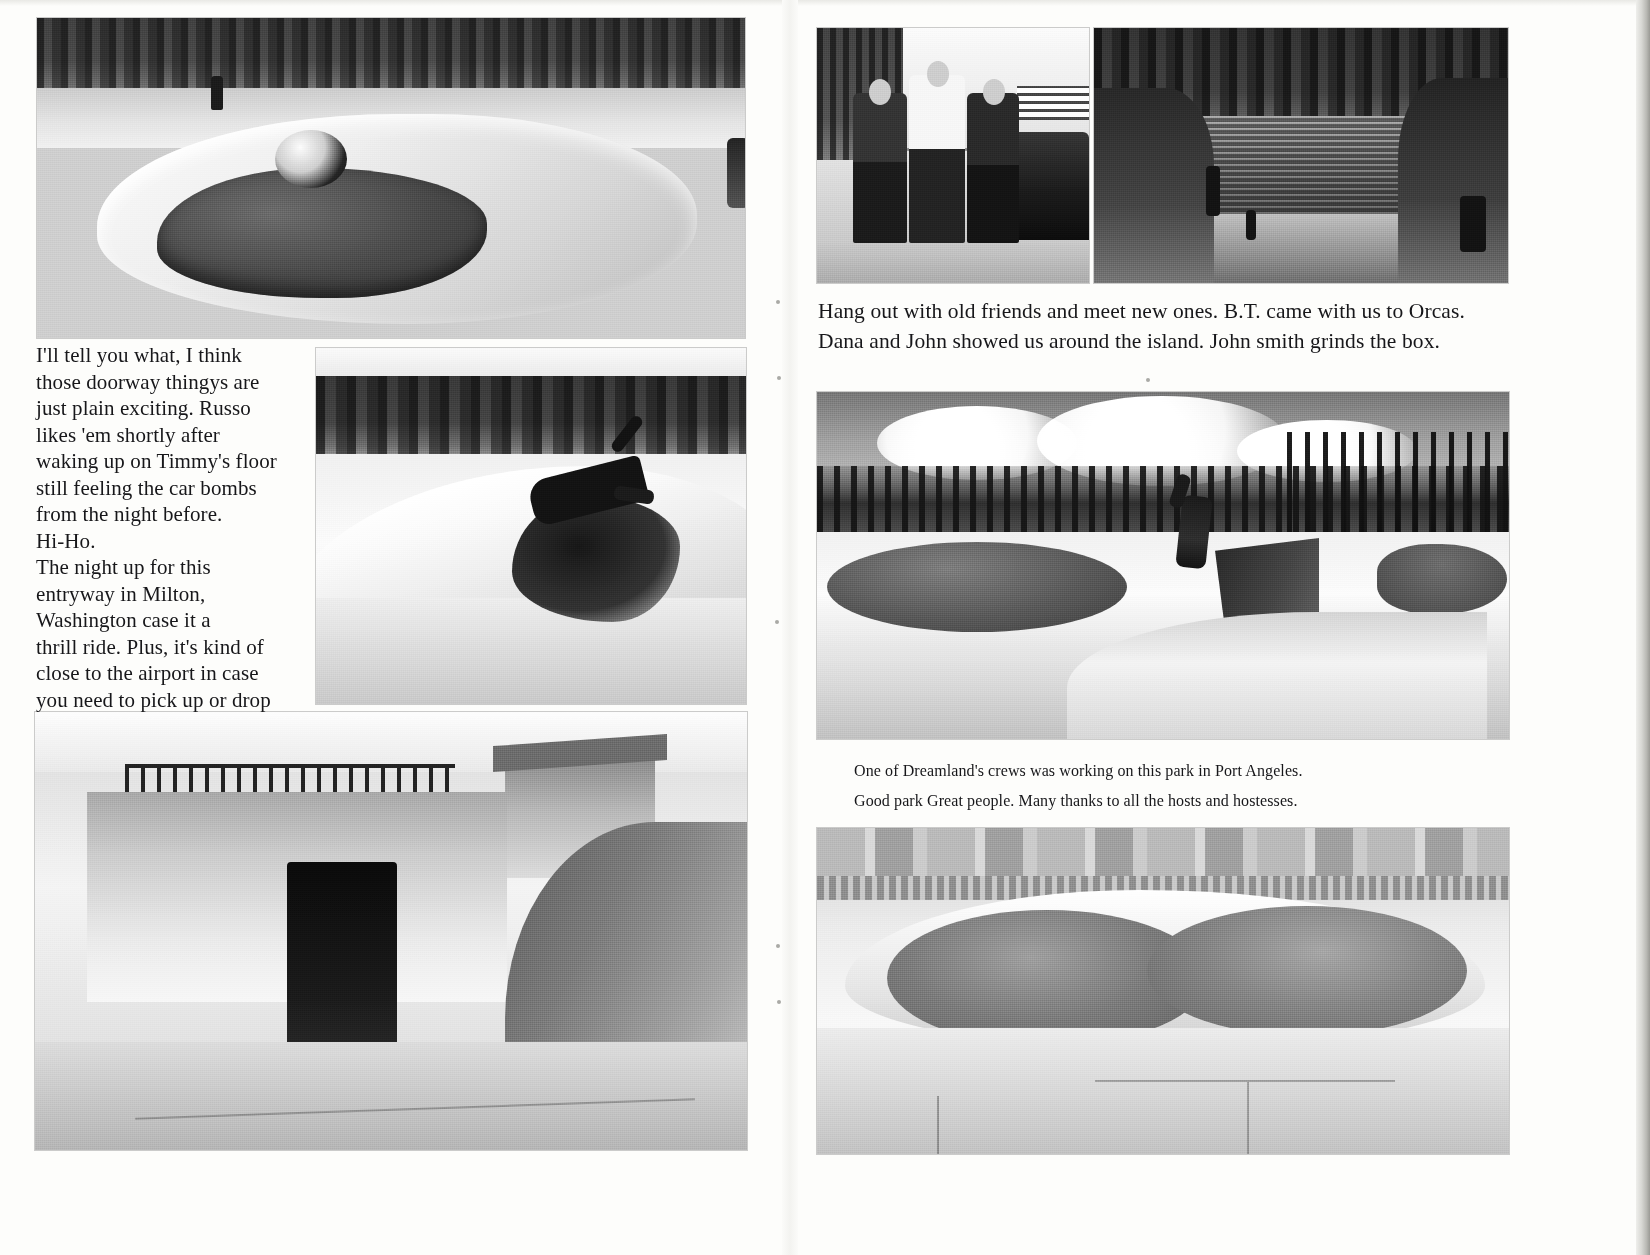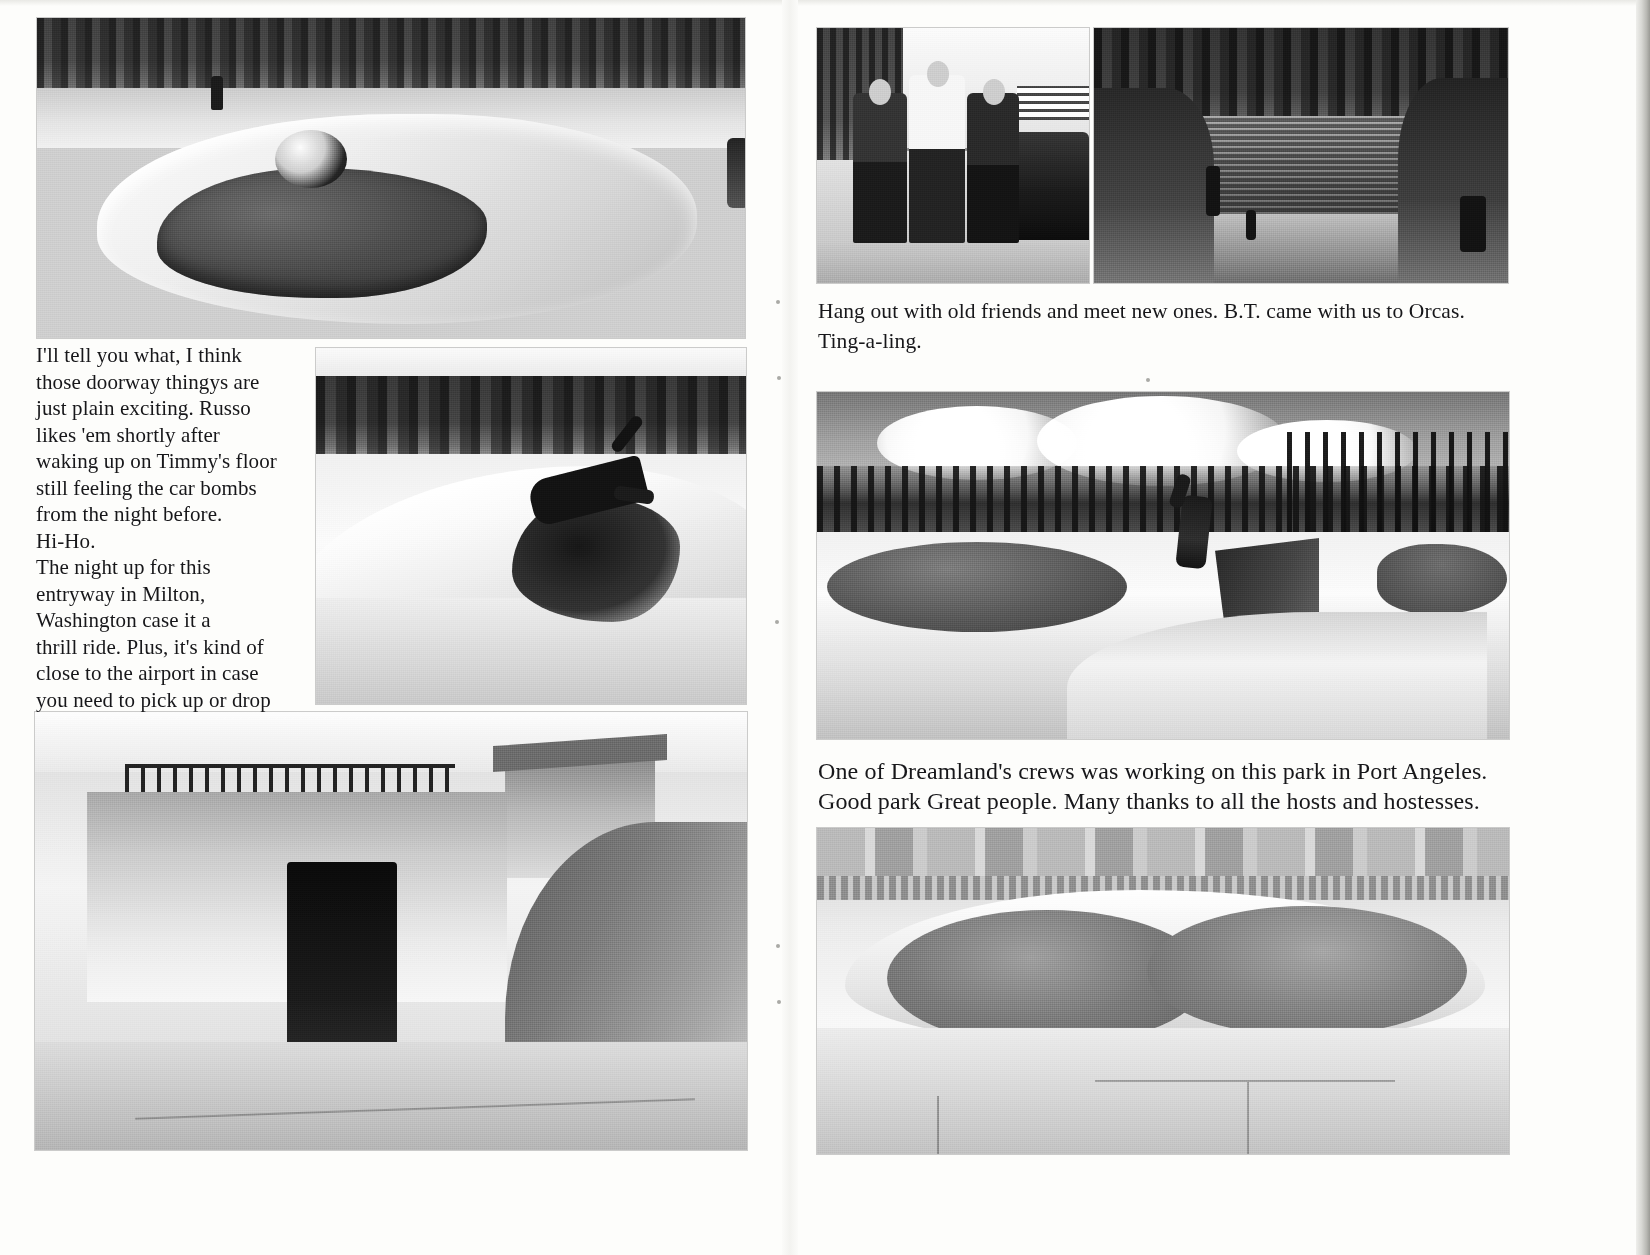--- a/index.html
+++ b/index.html
@@ -392,22 +392,22 @@
   }
   #text-milton {
     left: 36px; top: 342px; width: 272px;
   }
   #text-milton p { margin: 0; }
   #text-orcas {
     left: 818px; top: 296px; width: 700px;
     font-size: 21.5px; line-height: 30px;
   }
   #text-portangeles {
-    left: 818px; top: 756px; width: 700px;
-    font-size: 24px; line-height: 30px;
+    left: 854px; top: 756px; width: 700px;
+    font-size: 16px; line-height: 30px;
   }
   #text-orcas p, #text-portangeles p { margin: 0; }
 </style>
 </head>
 <body>
 
 <div id="page">
 
   <div class="scan-edge-top"></div>
   <div class="scan-edge-right"></div>
@@ -495,21 +495,21 @@
     <div class="bush-l"></div>
     <div class="bush-r"></div>
     <div class="fig" id="lf1"></div>
     <div class="fig" id="lf2"></div>
     <div class="fig" id="lf3"></div>
     <div class="grain"></div>
   </div>
 
   <div class="body-text" id="text-orcas">
     <p>Hang out with old friends and meet new ones. B.T. came with us to Orcas.</p>
-    <p>Ting-a-ling.</p>
+    <p>Dana and John showed us around the island. John smith grinds the box.</p>
   </div>
 
   <div class="photo" id="photo-portangeles-park">
     <div class="sky"></div>
     <div class="cloud" id="c1"></div>
     <div class="cloud" id="c2"></div>
     <div class="cloud" id="c3"></div>
     <div class="conifers"></div>
     <div class="spires"></div>
     <div class="park-floor"></div>

